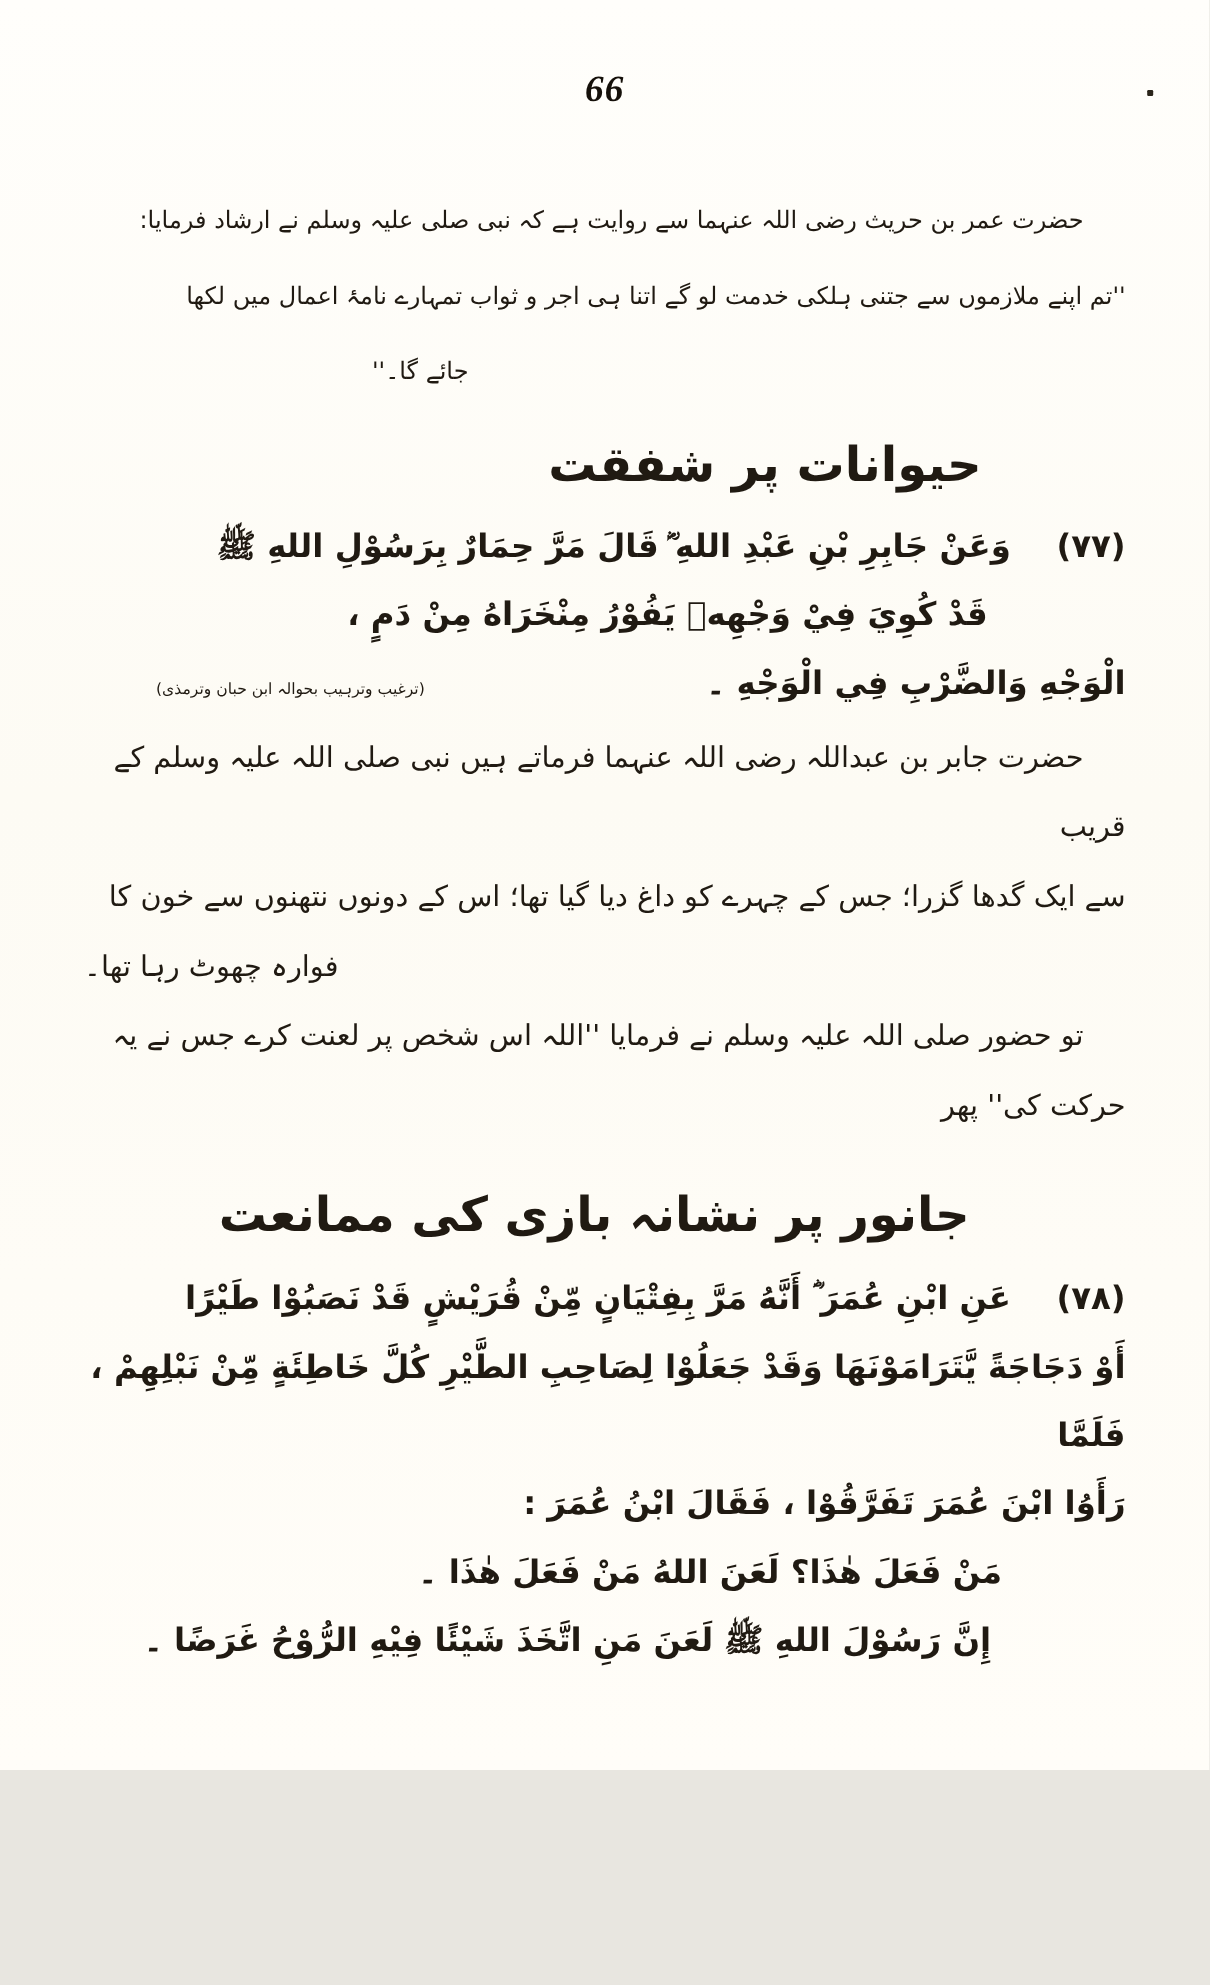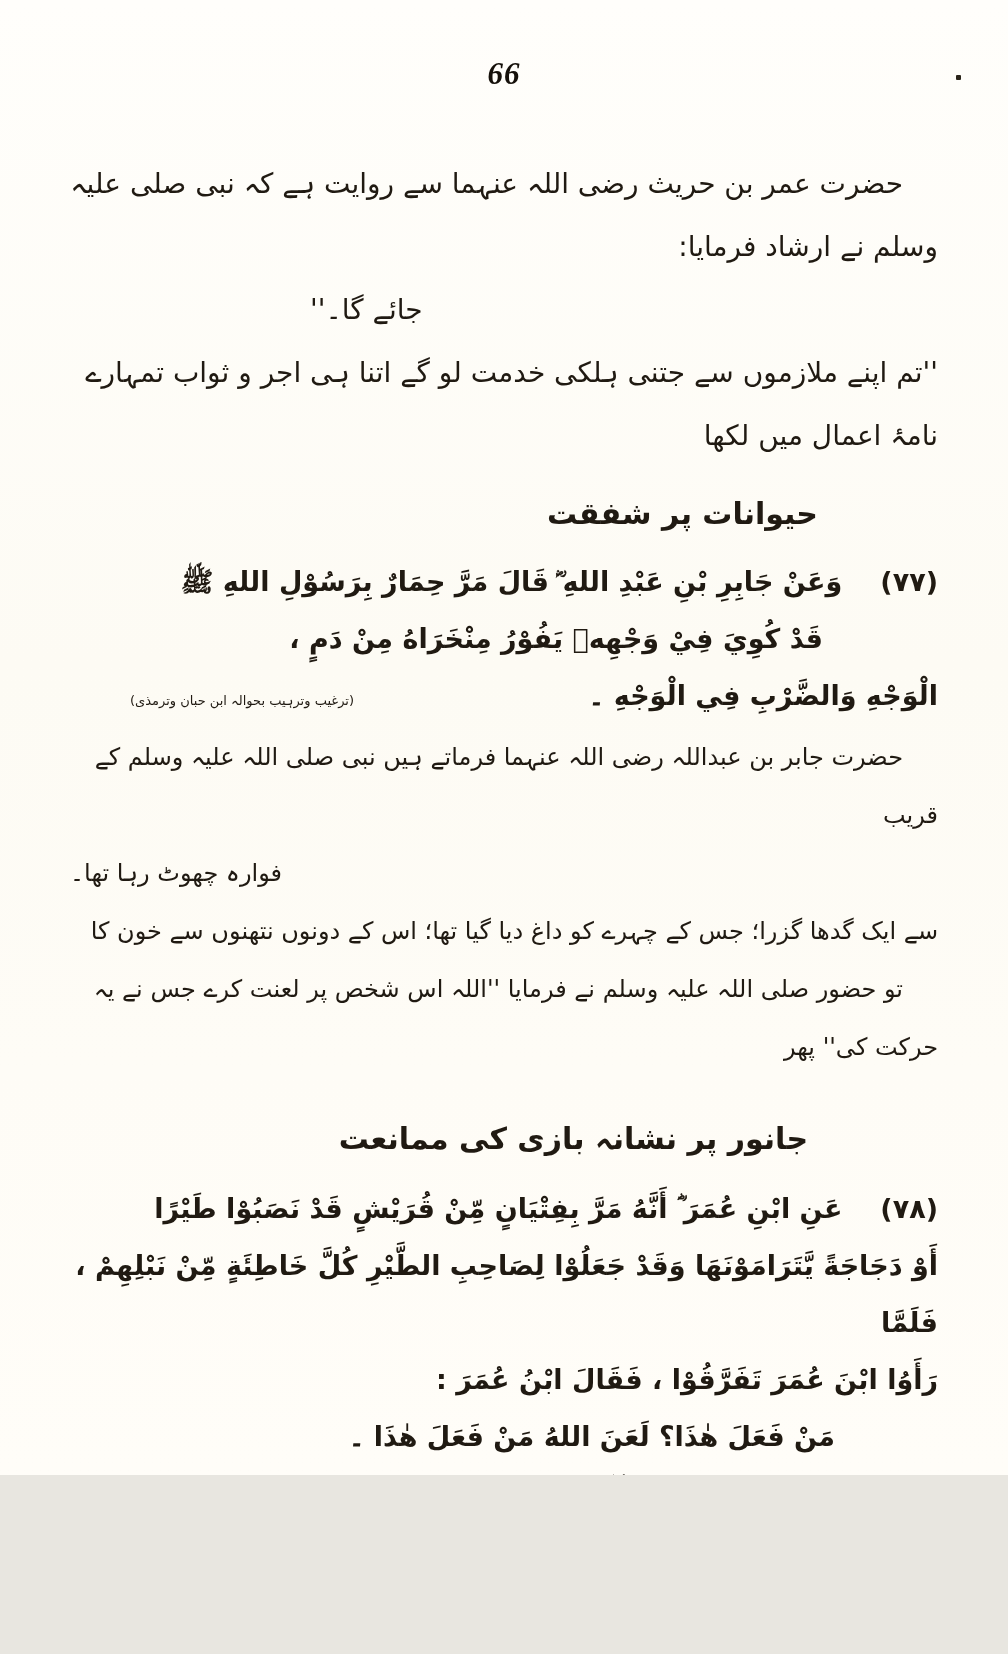--- a/index.html
+++ b/index.html
@@ -11,24 +11,24 @@
     direction:rtl;
   }
   .content{padding:0 70px;}
   .pageno{
     direction:ltr;text-align:center;padding-top:56px;
     font-family:"Liberation Serif","DejaVu Serif",serif;
     font-weight:bold;font-style:italic;font-size:31px;letter-spacing:1px;color:#15100a;
   }
   
   .u{font-size:24px;line-height:58px;text-align:right;}
-  .u-intro{font-size:28px;line-height:63px;text-align:right;}
+  .u-intro{font-size:20px;line-height:63px;text-align:right;}
   
   .ar{font-size:27px;font-weight:bold;line-height:57px;text-align:right;}
-  .head{font-size:30px;font-weight:bold;line-height:66px;text-align:right;}
+  .head{font-size:40px;font-weight:bold;line-height:66px;text-align:right;}
   .ref{font-size:13px;font-weight:normal;line-height:36px;}
   .ind{text-indent:35px;}
   .tail-left{text-align:left;padding-left:240px;}
   .left{text-align:left;}
   .mr65{margin-left:0;margin-right:103px;}
   .mr112{margin-right:112px;}
   .mr115{margin-right:115px;}
   .mr120{margin-right:120px;}
   .mr130{margin-right:130px;}
   .split{display:flex;justify-content:space-between;align-items:baseline;padding-left:60px;}
@@ -45,41 +45,41 @@
 
 <div class="page">
   <div class="dot" style="left:956px;top:75px;"></div>
 
   <div class="pageno">66</div>
 
   <div class="content">
 
     <div class="mt60">
       <div class="u-intro ind">حضرت عمر بن حریث رضی اللہ عنہما سے روایت ہے کہ نبی صلی علیہ وسلم نے ارشاد فرمایا:</div>
+      <div class="u-intro">''تم اپنے ملازموں سے جتنی ہلکی خدمت لو گے اتنا ہی اجر و ثواب تمہارے نامۂ اعمال میں لکھا</div>
       <div class="u-intro tail-left">جائے گا۔''</div>
-      <div class="u-intro">''تم اپنے ملازموں سے جتنی ہلکی خدمت لو گے اتنا ہی اجر و ثواب تمہارے نامۂ اعمال میں لکھا</div>
     </div>
 
     <div class="head mt14 mr120">حیوانات پر شفقت</div>
 
     <div class="mt6">
       <div class="ar">
         <span class="num">(۷۷)</span><span class="gap"></span><span>وَعَنْ جَابِرِ بْنِ عَبْدِ اللهِ ؓ قَالَ مَرَّ حِمَارٌ بِرَسُوْلِ اللهِ ﷺ</span>
       </div>
       <div class="ar mr115">قَدْ كُوِيَ فِيْ وَجْهِهٖ يَفُوْرُ مِنْخَرَاهُ مِنْ دَمٍ ،</div>
       <div class="ar split">
         <span>الْوَجْهِ وَالضَّرْبِ فِي الْوَجْهِ ۔</span>
         <span class="ref">(ترغیب وترہیب بحوالہ ابن حبان وترمذی)</span>
       </div>
     </div>
 
     <div class="mt4">
       <div class="u ind">حضرت جابر بن عبداللہ رضی اللہ عنہما فرماتے ہیں نبی صلی اللہ علیہ وسلم کے قریب</div>
+      <div class="u">سے ایک گدھا گزرا؛ جس کے چہرے کو داغ دیا گیا تھا؛ اس کے دونوں نتھنوں سے خون کا</div>
       <div class="u left">فوارہ چھوٹ رہا تھا۔</div>
-      <div class="u">سے ایک گدھا گزرا؛ جس کے چہرے کو داغ دیا گیا تھا؛ اس کے دونوں نتھنوں سے خون کا</div>
       <div class="u ind">تو حضور صلی اللہ علیہ وسلم نے فرمایا ''اللہ اس شخص پر لعنت کرے جس نے یہ حرکت کی'' پھر</div>
     </div>
 
     <div class="head mt30 mr130">جانور پر نشانہ بازی کی ممانعت</div>
 
     <div class="mt8">
       <div class="ar">
         <span class="num">(۷۸)</span><span class="gap"></span><span>عَنِ ابْنِ عُمَرَ ؓ أَنَّهُ مَرَّ بِفِتْيَانٍ مِّنْ قُرَيْشٍ قَدْ نَصَبُوْا طَيْرًا</span>
       </div>
       <div class="ar">أَوْ دَجَاجَةً يَّتَرَامَوْنَهَا وَقَدْ جَعَلُوْا لِصَاحِبِ الطَّيْرِ كُلَّ خَاطِئَةٍ مِّنْ نَبْلِهِمْ ، فَلَمَّا</div>

